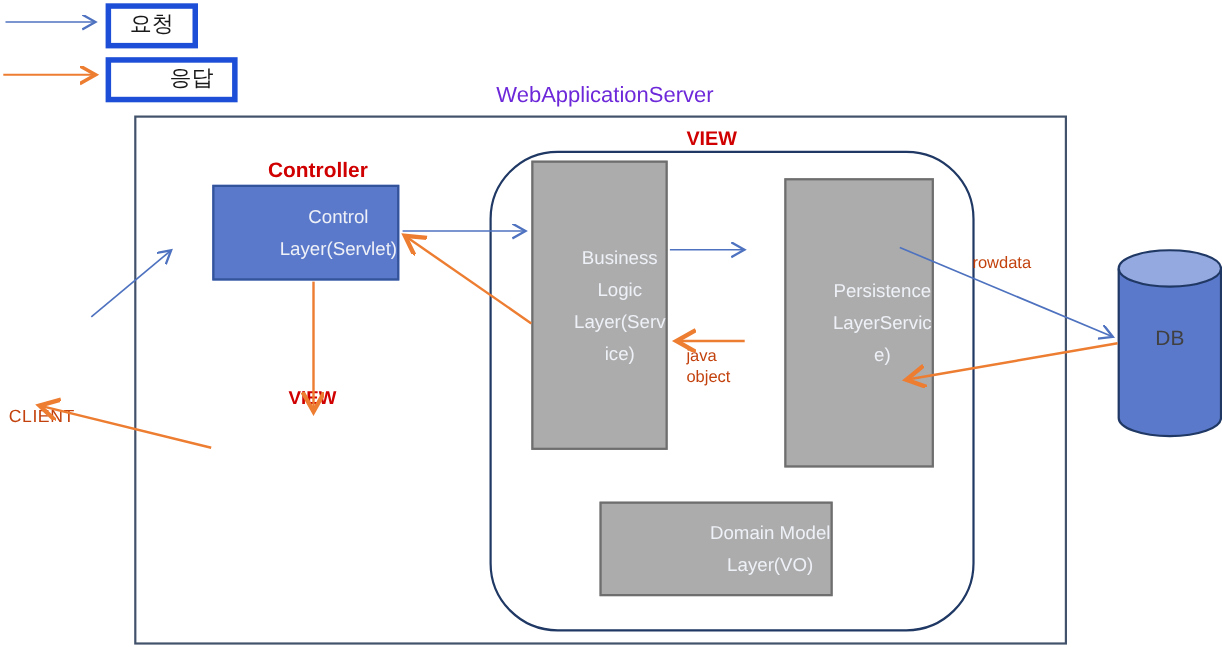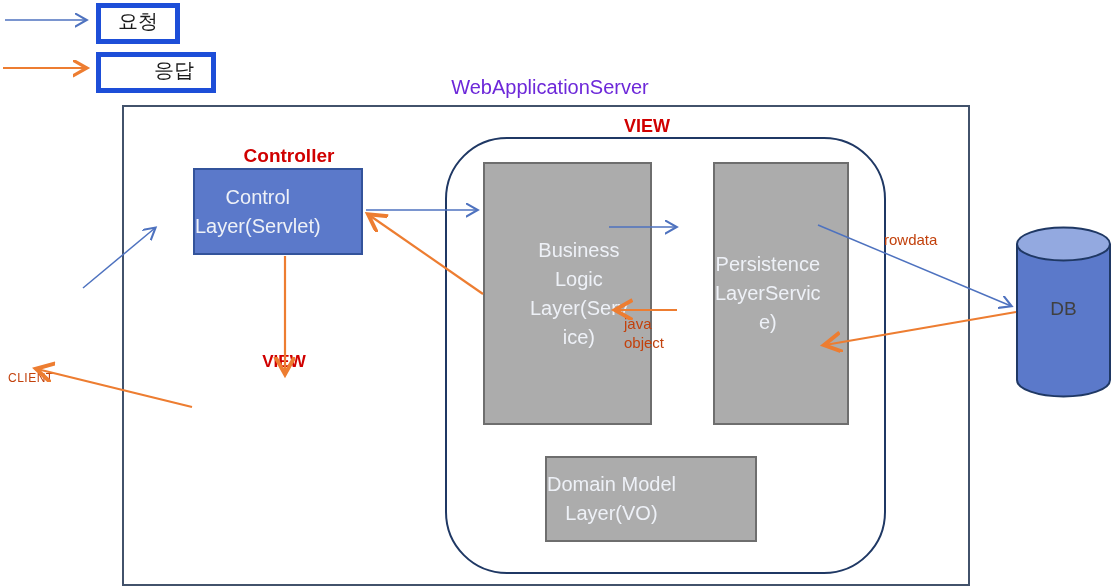--- a/index.html
+++ b/index.html
@@ -12,22 +12,22 @@
   .legend-box{width:74px;height:31px;border:5px solid #1d4ed8;background:#ffffff;
     display:flex;align-items:flex-start;justify-content:center;font-size:20px;color:#1a1a1a;z-index:2;}
 
   
   .outer-box{left:122px;top:105px;width:844px;height:477px;border:2px solid #42526b;background:transparent;z-index:1;}
   .model-box{left:445px;top:137px;width:437px;height:433px;border:2px solid #1f3864;border-radius:62px;z-index:1;}
 
   .title{left:395px;top:76px;width:310px;text-align:center;font-size:20px;color:#6d28d9;z-index:2;}
   .red-label{color:#d00000;font-weight:bold;z-index:4;text-align:center;}
 
-  .node{display:flex;align-items:center;justify-content:flex-start;text-align:center;
-    white-space:pre-line;color:#eef1f7;font-size:20px;line-height:29px;z-index:3;}
+  .node{display:flex;align-items:center;justify-content:flex-end;text-align:center;
+    white-space:pre-line;color:#eef1f7;font-size:17px;line-height:29px;z-index:3;}
   .blue-node{background:#5b79ca;border:2px solid #33539b;}
   .gray-node{background:#acacac;border:2px solid #6e6e6e;}
 
   .small-label{color:#c2410c;z-index:5;white-space:pre-line;}
 
   .db-label{left:1017px;top:298px;width:93px;text-align:center;font-size:19px;color:#404040;z-index:7;}
 </style>
 </head>
 <body>
 
@@ -45,40 +45,40 @@
   <div class="abs red-label" style="left:214px;top:145px;width:150px;font-size:19px;">Controller</div>
   <div class="abs red-label" style="left:234px;top:352px;width:100px;font-size:17px;">VIEW</div>
 
   <div class="abs outer-box"></div>
   <div class="abs model-box"></div>
 
   <div class="abs node blue-node" style="left:193px;top:168px;width:166px;height:83px;">
     <span>Control
 Layer(Servlet)</span>
   </div>
-  <div class="abs node gray-node" style="left:483px;top:162px;width:120px;height:259px;padding-left:45px;">
+  <div class="abs node gray-node" style="left:483px;top:146px;width:120px;height:259px;">
     <span>Business
 Logic
 Layer(Serv
 ice)</span>
   </div>
   <div class="abs node gray-node" style="left:682px;top:162px;width:132px;height:259px;margin-left:31px;">
     <span>Persistence
 LayerServic
 e)</span>
   </div>
   <div class="abs node gray-node" style="left:545px;top:456px;width:208px;height:82px;">
     <span>Domain Model
 Layer(VO)</span>
   </div>
 
   <div class="abs small-label" style="left:884px;top:231px;font-size:15px;">rowdata</div>
   <div class="abs small-label" style="left:624px;top:314px;font-size:15px;line-height:19px;">java
 object</div>
-  <div class="abs small-label" style="left:8px;top:371px;font-size:12px;letter-spacing:0.5px;">CLIENT</div>
+  <div class="abs small-label" style="left:8px;top:371px;font-size:16px;letter-spacing:0.5px;">CLIENT</div>
 
   <svg class="overlay" viewBox="0 0 1111 588">
     <defs>
       <marker id="ahBlue" markerWidth="12" markerHeight="12" refX="7.5" refY="4.5" orient="auto">
         <path d="M0,0 L8,4.5 L0,9" fill="none" stroke="#4e72bf" stroke-width="1.4"></path>
       </marker>
       <marker id="ahOrange" markerWidth="12" markerHeight="12" refX="7.5" refY="4.5" orient="auto">
         <path d="M0,0 L8,4.5 L0,9" fill="none" stroke="#ed7d31" stroke-width="1.8"></path>
       </marker>
     </defs>

